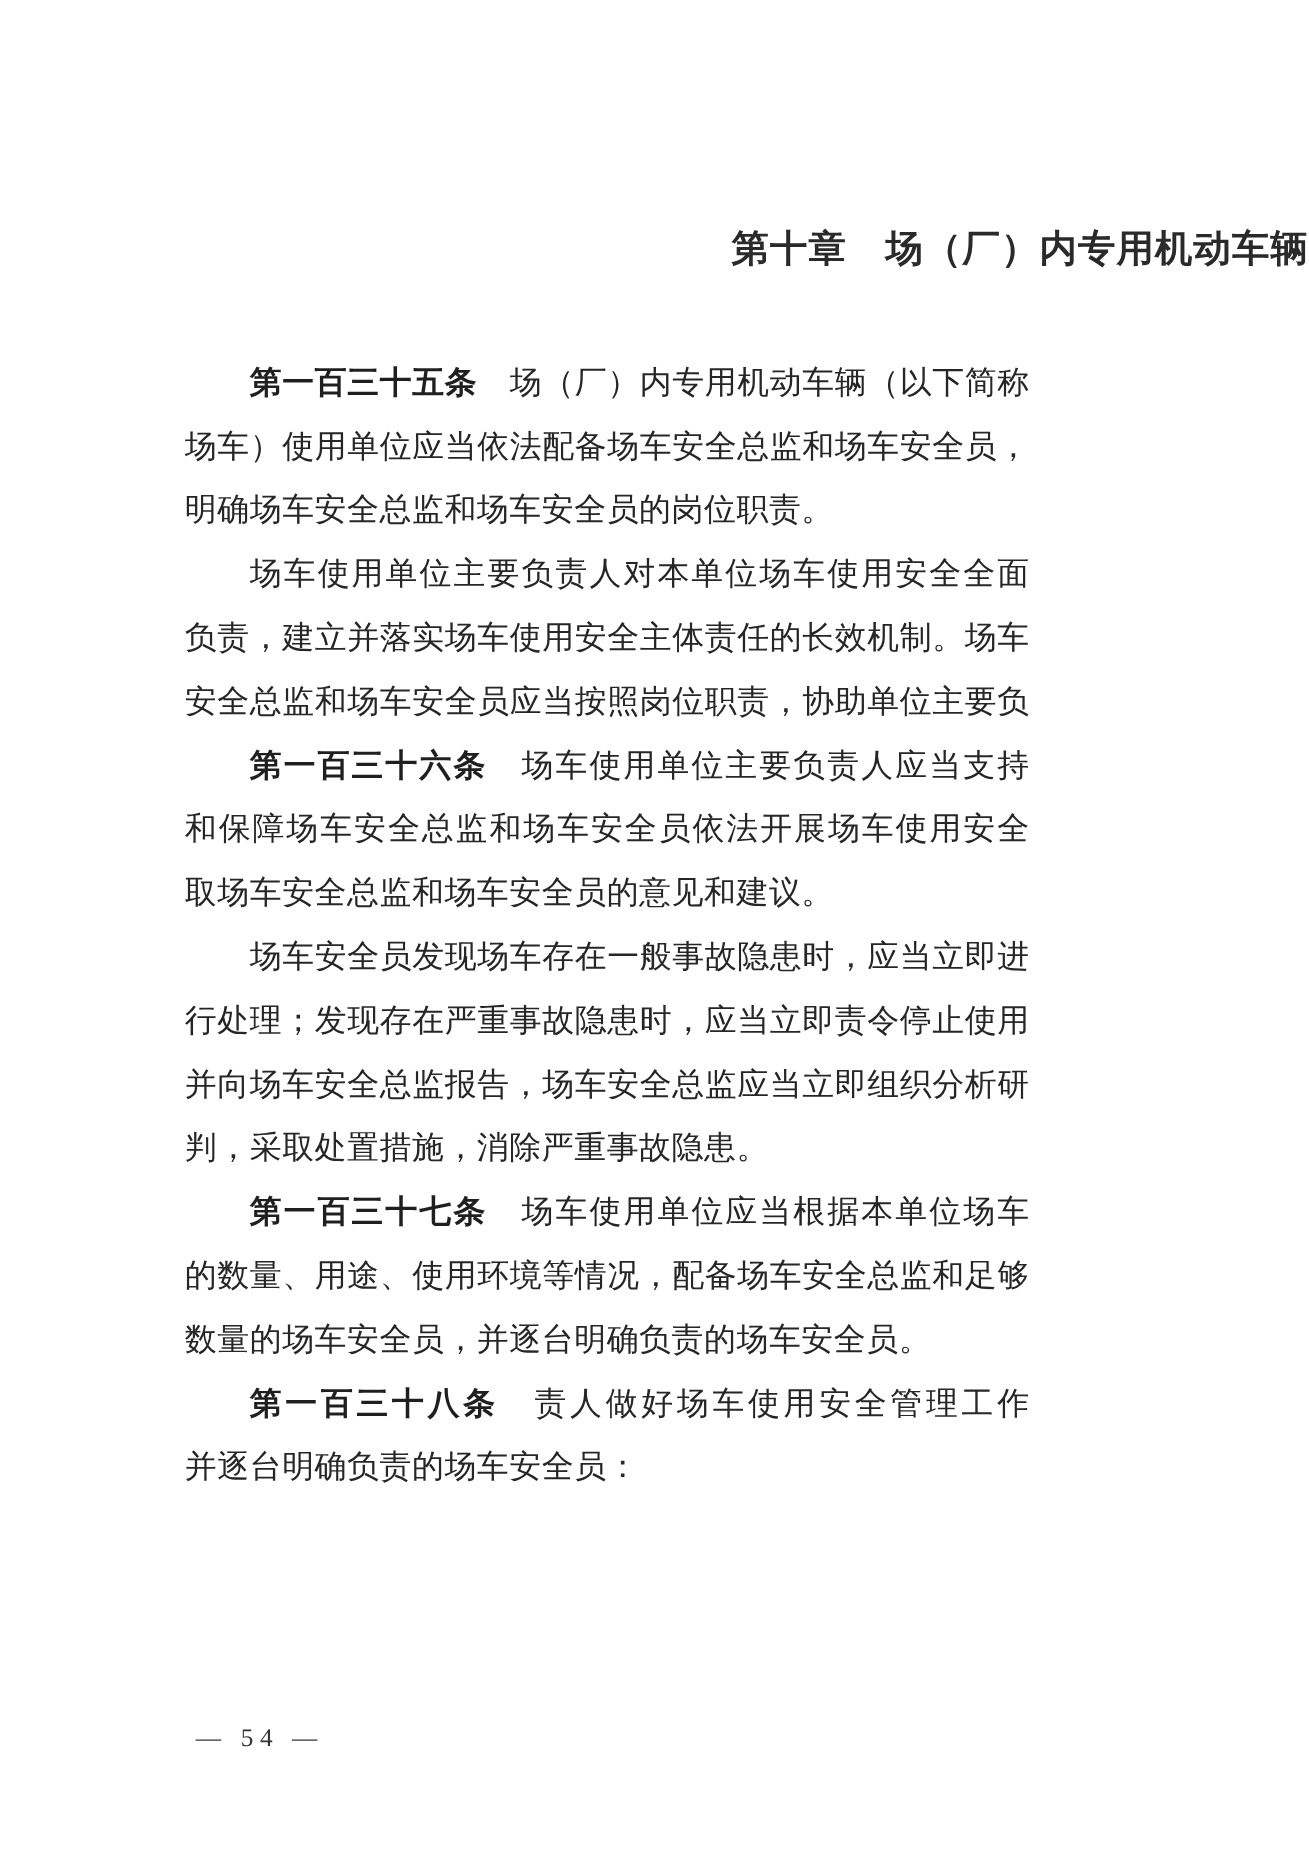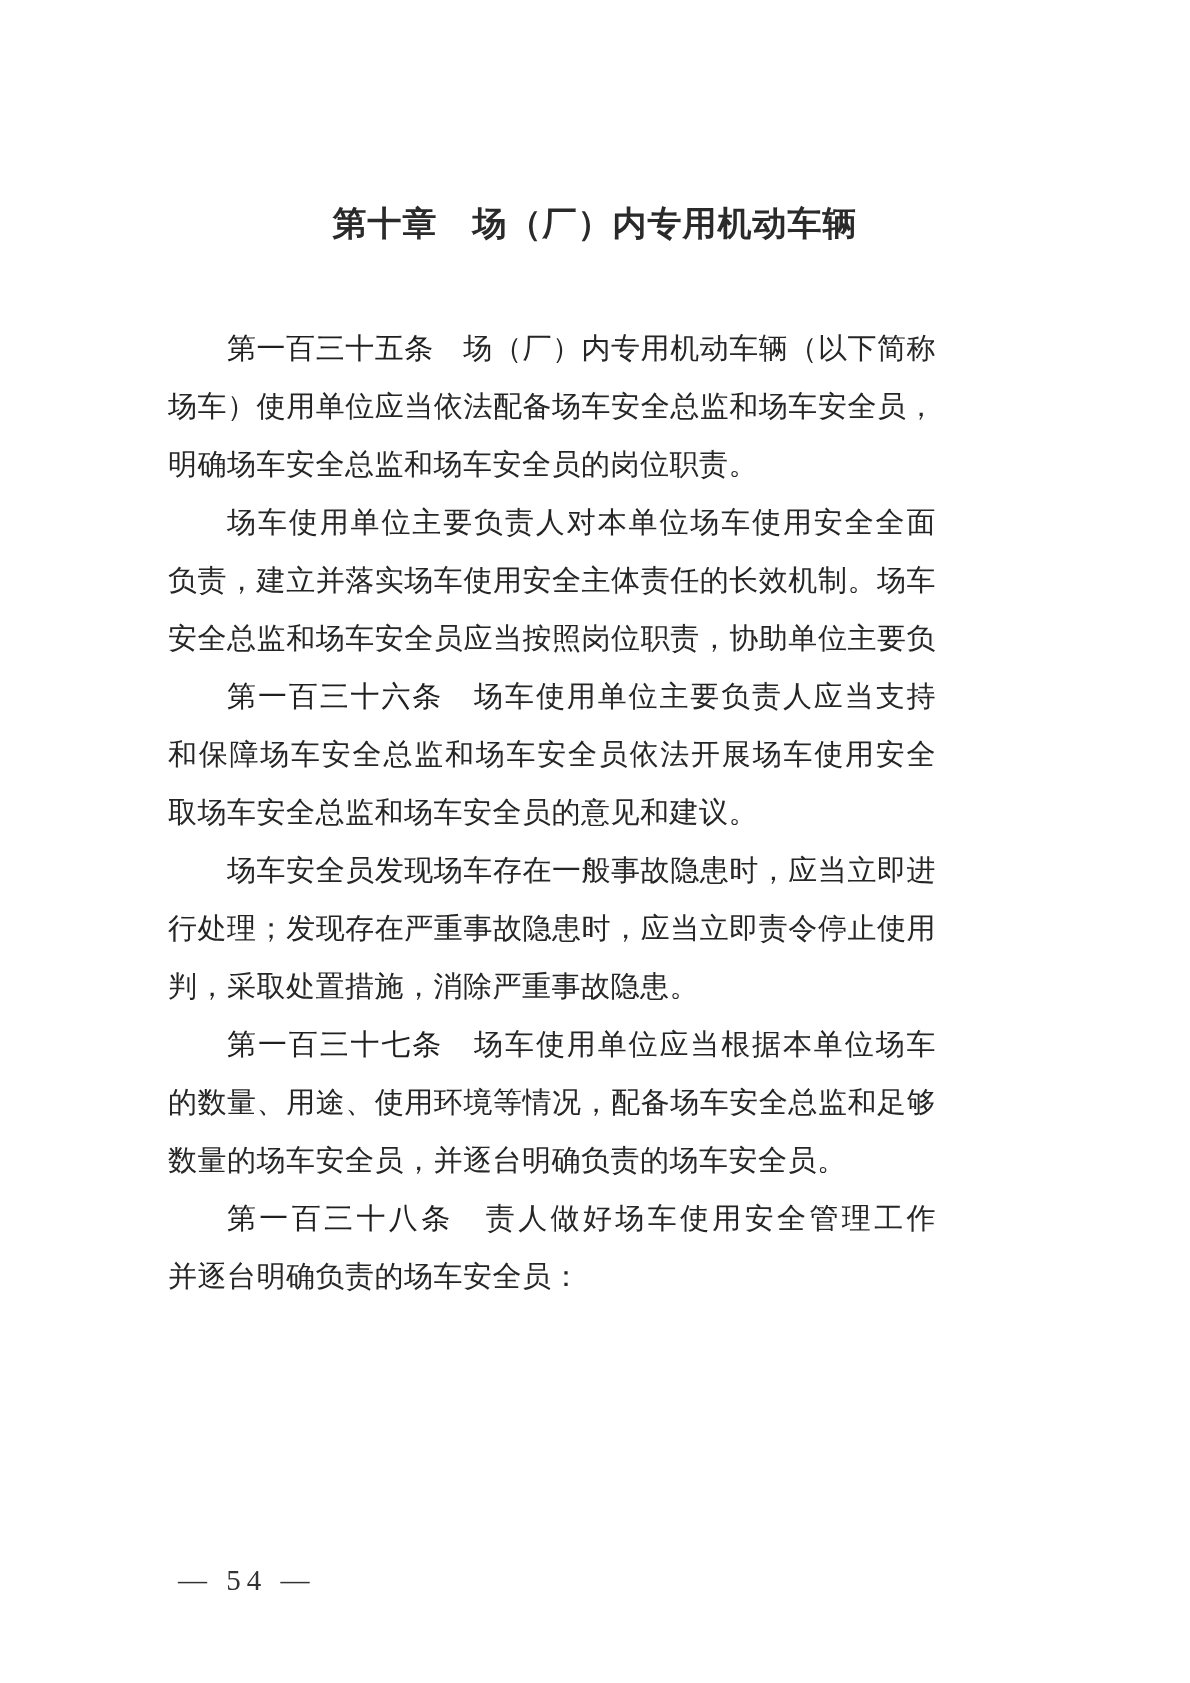--- a/index.html
+++ b/index.html
@@ -15,22 +15,22 @@
     color: #262626;
     font-family: "Liberation Serif", "DejaVu Serif", serif;
     overflow: hidden;
   }
   .chapter-title {
     position: absolute;
     top: 203px;
     left: 0;
     width: 100%;
     margin: 0;
-    text-align: center;
-    font-family: Liberation Mono, monospace;
+    text-align: right;
+    font-family: Liberation Sans, sans-serif;
     font-size: 34px;
     line-height: 46px;
     font-weight: 700;
     letter-spacing: 1px;
     color: #2a2a2a;
   }
   .content {
     position: absolute;
     left: 168px;
     top: 319px;
@@ -46,33 +46,33 @@
     white-space: normal;
     color: #262626;
   }
   .line.fill {
     text-align-last: justify;
   }
   .line.indent {
     text-indent: 59px;
   }
   .seg.bold {
-    font-weight: 400;
+    font-weight: 700;
     color: #1f1f1f;
   }
   .page-footer {
     position: absolute;
     left: 178px;
     top: 1563px;
     height: 34px;
     display: flex;
     align-items: center;
   }
   .page-number {
-    font-size: 29px;
+    font-size: 23px;
     letter-spacing: 6px;
     color: #333333;
     font-family: "Liberation Serif", "DejaVu Serif", serif;
   }
 </style>
 </head>
 <body>
 
 <div class="page">
   <h1 class="chapter-title">第十章　场（厂）内专用机动车辆</h1>
@@ -82,20 +82,21 @@
       <div class="line fill"><span class="seg">场车）使用单位应当依法配备场车安全总监和场车安全员，</span></div>
       <div class="line"><span class="seg">明确场车安全总监和场车安全员的岗位职责。</span></div>
       <div class="line fill indent"><span class="seg">场车使用单位主要负责人对本单位场车使用安全全面</span></div>
       <div class="line fill"><span class="seg">负责，建立并落实场车使用安全主体责任的长效机制。场车</span></div>
       <div class="line fill"><span class="seg">安全总监和场车安全员应当按照岗位职责，协助单位主要负</span></div>
       <div class="line fill indent"><span class="seg bold">第一百三十六条</span><span class="seg">　场车使用单位主要负责人应当支持</span></div>
       <div class="line fill"><span class="seg">和保障场车安全总监和场车安全员依法开展场车使用安全</span></div>
       <div class="line"><span class="seg">取场车安全总监和场车安全员的意见和建议。</span></div>
       <div class="line fill indent"><span class="seg">场车安全员发现场车存在一般事故隐患时，应当立即进</span></div>
       <div class="line fill"><span class="seg">行处理；发现存在严重事故隐患时，应当立即责令停止使用</span></div>
+      <div class="line fill"><span class="seg">并向场车安全总监报告，场车安全总监应当立即组织分析研</span></div>
       <div class="line"><span class="seg">判，采取处置措施，消除严重事故隐患。</span></div>
       <div class="line fill indent"><span class="seg bold">第一百三十七条</span><span class="seg">　场车使用单位应当根据本单位场车</span></div>
       <div class="line fill"><span class="seg">的数量、用途、使用环境等情况，配备场车安全总监和足够</span></div>
       <div class="line"><span class="seg">数量的场车安全员，并逐台明确负责的场车安全员。</span></div>
       <div class="line fill indent"><span class="seg bold">第一百三十八条</span><span class="seg">　责人做好场车使用安全管理工作</span></div>
       <div class="line"><span class="seg">并逐台明确负责的场车安全员：</span></div>
     </main>
 
   <footer class="page-footer">
     <span class="page-number">— 54 —</span>

